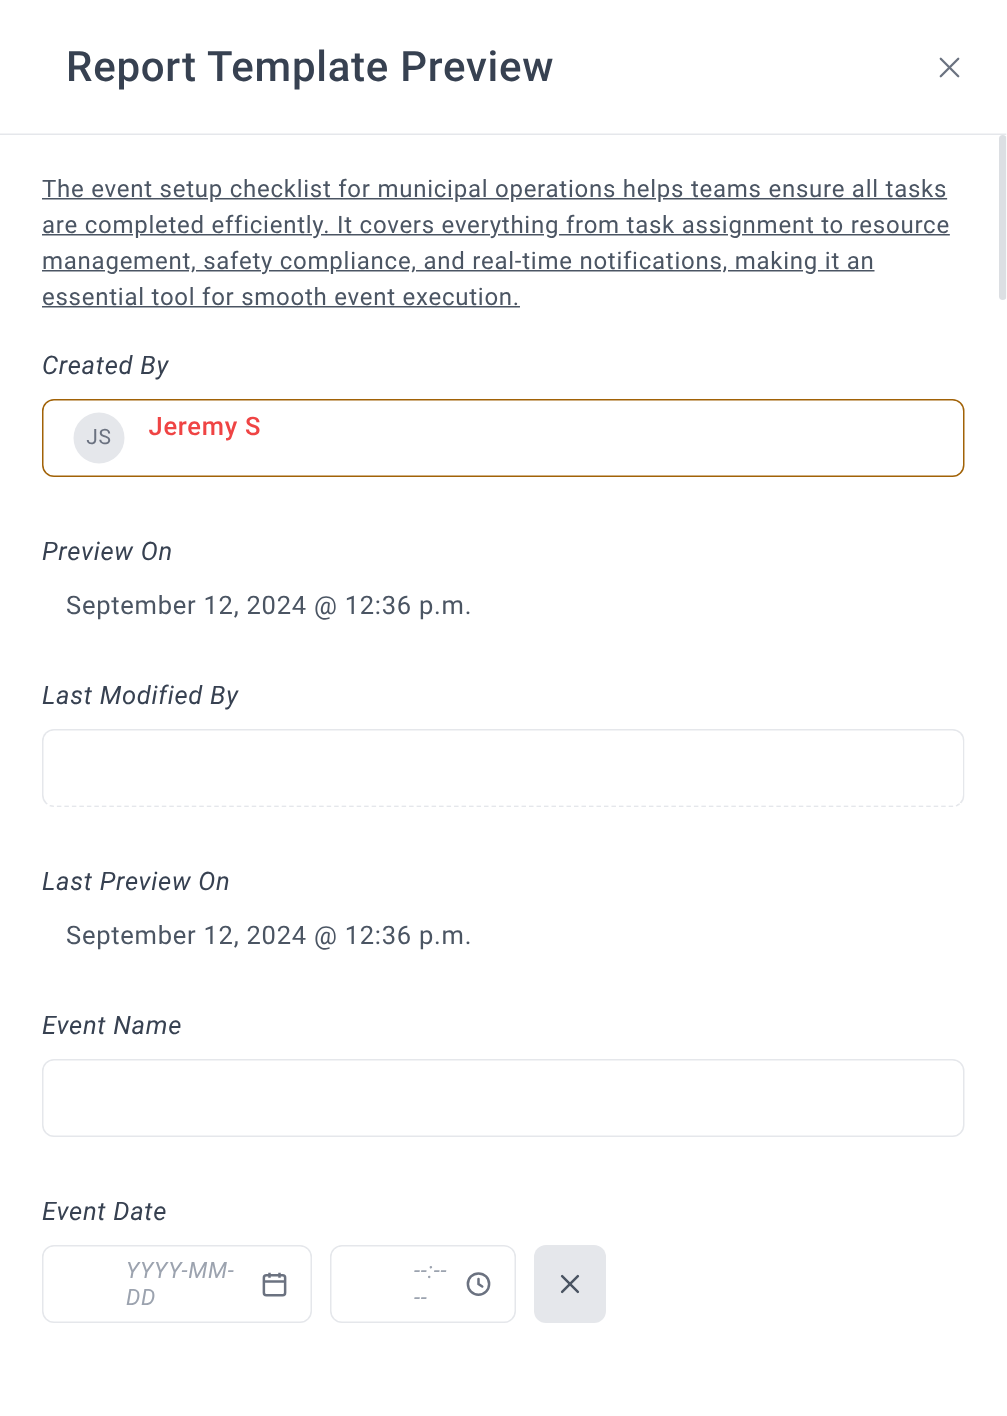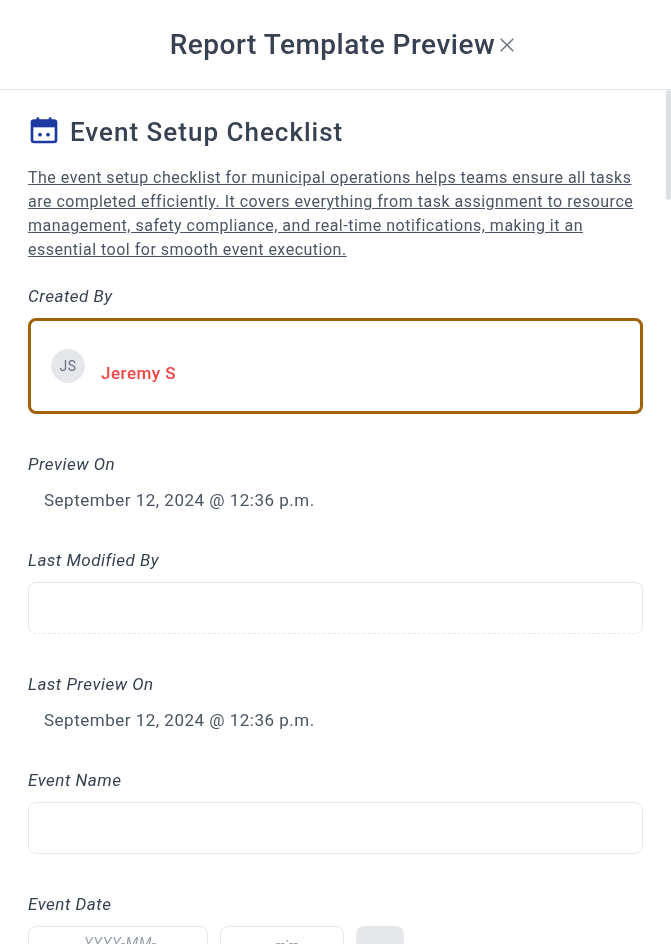--- a/index.html
+++ b/index.html
@@ -9,21 +9,21 @@
     color: #374151;
     background: #fff;
     width: 671px;
     height: 944px;
     overflow: hidden;
     position: relative;
   }
   .topbar {
     display: flex;
     align-items: center;
-    justify-content: center;
+    justify-content: space-between;
     padding: 28px 26px 28px 44px;
     border-bottom: 1px solid #e5e7eb;
   }
   .topbar h1 {
     margin:0;
     font-size: 28px;
     font-weight: 500;
     letter-spacing: 0.5px;
     color: #374151;
   }
@@ -68,25 +68,25 @@
   .field-label {
     font-size: 17px;
     color: #374151;
     letter-spacing: 0.5px;
     margin-bottom: 12px;
     margin-top: 0;
     font-style: italic;
   }
   .section { margin-bottom: 40px; }
   .card {
-    border: 3px solid #a16207;
-    border-radius: 8px;
-    padding: 28px 20px;
-    display:flex;
-    align-items:flex-end;
+    border: 1px solid #a16207;
+    border-radius: 8px;
+    padding: 8px 20px;
+    display:flex;
+    align-items:flex-start;
     gap: 16px;
   }
   .avatar {
     width: 34px;
     height: 34px;
     border-radius: 50%;
     background: #e5e7eb;
     color: #6b7280;
     font-size: 14px;
     display:flex;
@@ -174,33 +174,20 @@
     <svg width="20" height="20" viewBox="0 0 24 24" fill="none" stroke="currentColor" stroke-width="1.8" stroke-linecap="round">
         <line x1="5" y1="5" x2="19" y2="19"></line>
         <line x1="19" y1="5" x2="5" y2="19"></line>
       </svg>
   </div>
 </div>
 
 <div class="content">
   <div class="scroll-edge"></div>
 
-  <div class="title-row">
-    <span>
-      <svg width="32" height="32" viewBox="0 0 24 24">
-        <rect x="3" y="5" width="18" height="16" rx="1.5" fill="none" stroke="#1d3aa3" stroke-width="2"></rect>
-        <rect x="3" y="5" width="18" height="5" fill="#1d3aa3"></rect>
-        <rect x="6.3" y="2.5" width="2.2" height="4" rx="1" fill="#1d3aa3"></rect>
-        <rect x="15.5" y="2.5" width="2.2" height="4" rx="1" fill="#1d3aa3"></rect>
-        <circle cx="9" cy="15.5" r="1.4" fill="#1d3aa3"></circle>
-        <circle cx="15" cy="15.5" r="1.4" fill="#1d3aa3"></circle>
-      </svg>
-    </span>
-    <h2>Event Setup Checklist</h2>
-  </div>
 
   <p class="desc">The event setup checklist for municipal operations helps teams ensure all tasks are completed efficiently. It covers everything from task assignment to resource management, safety compliance, and real-time notifications, making it an essential tool for smooth event execution.</p>
 
   <div class="section">
     <p class="field-label">Created By</p>
     <div class="card">
       <div class="avatar">JS</div>
       <div class="user-name">Jeremy S</div>
     </div>
   </div>

